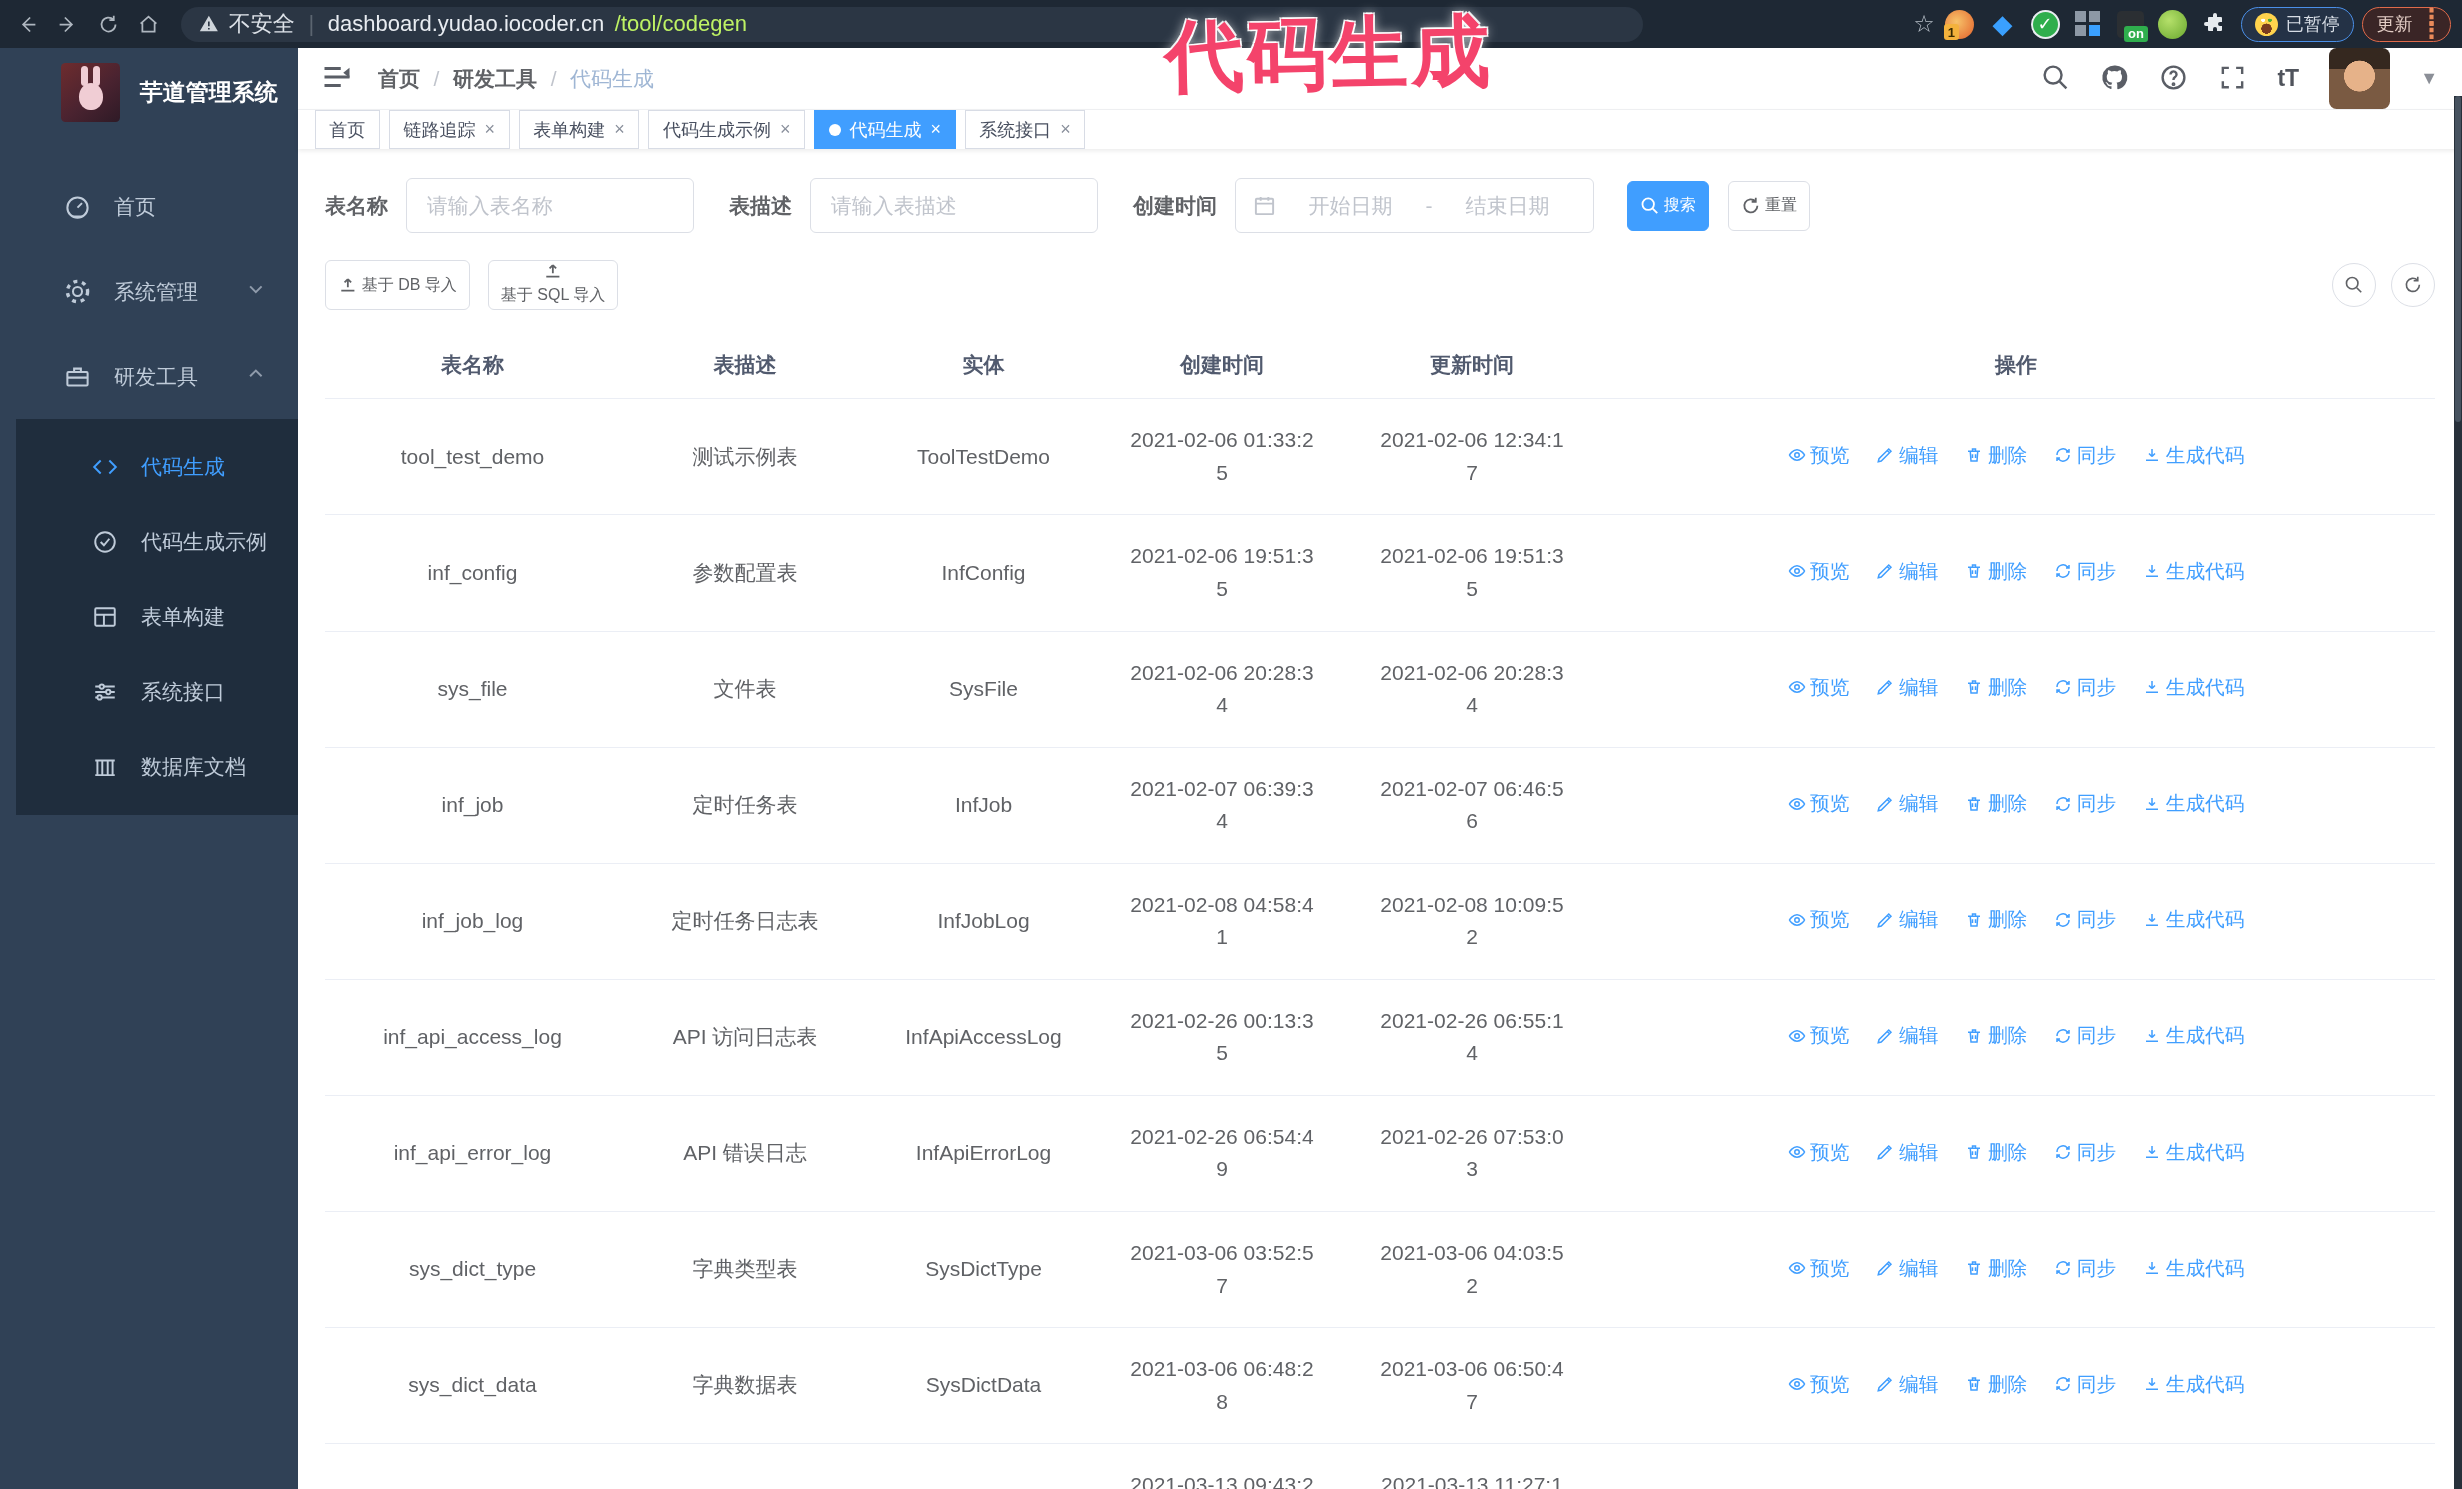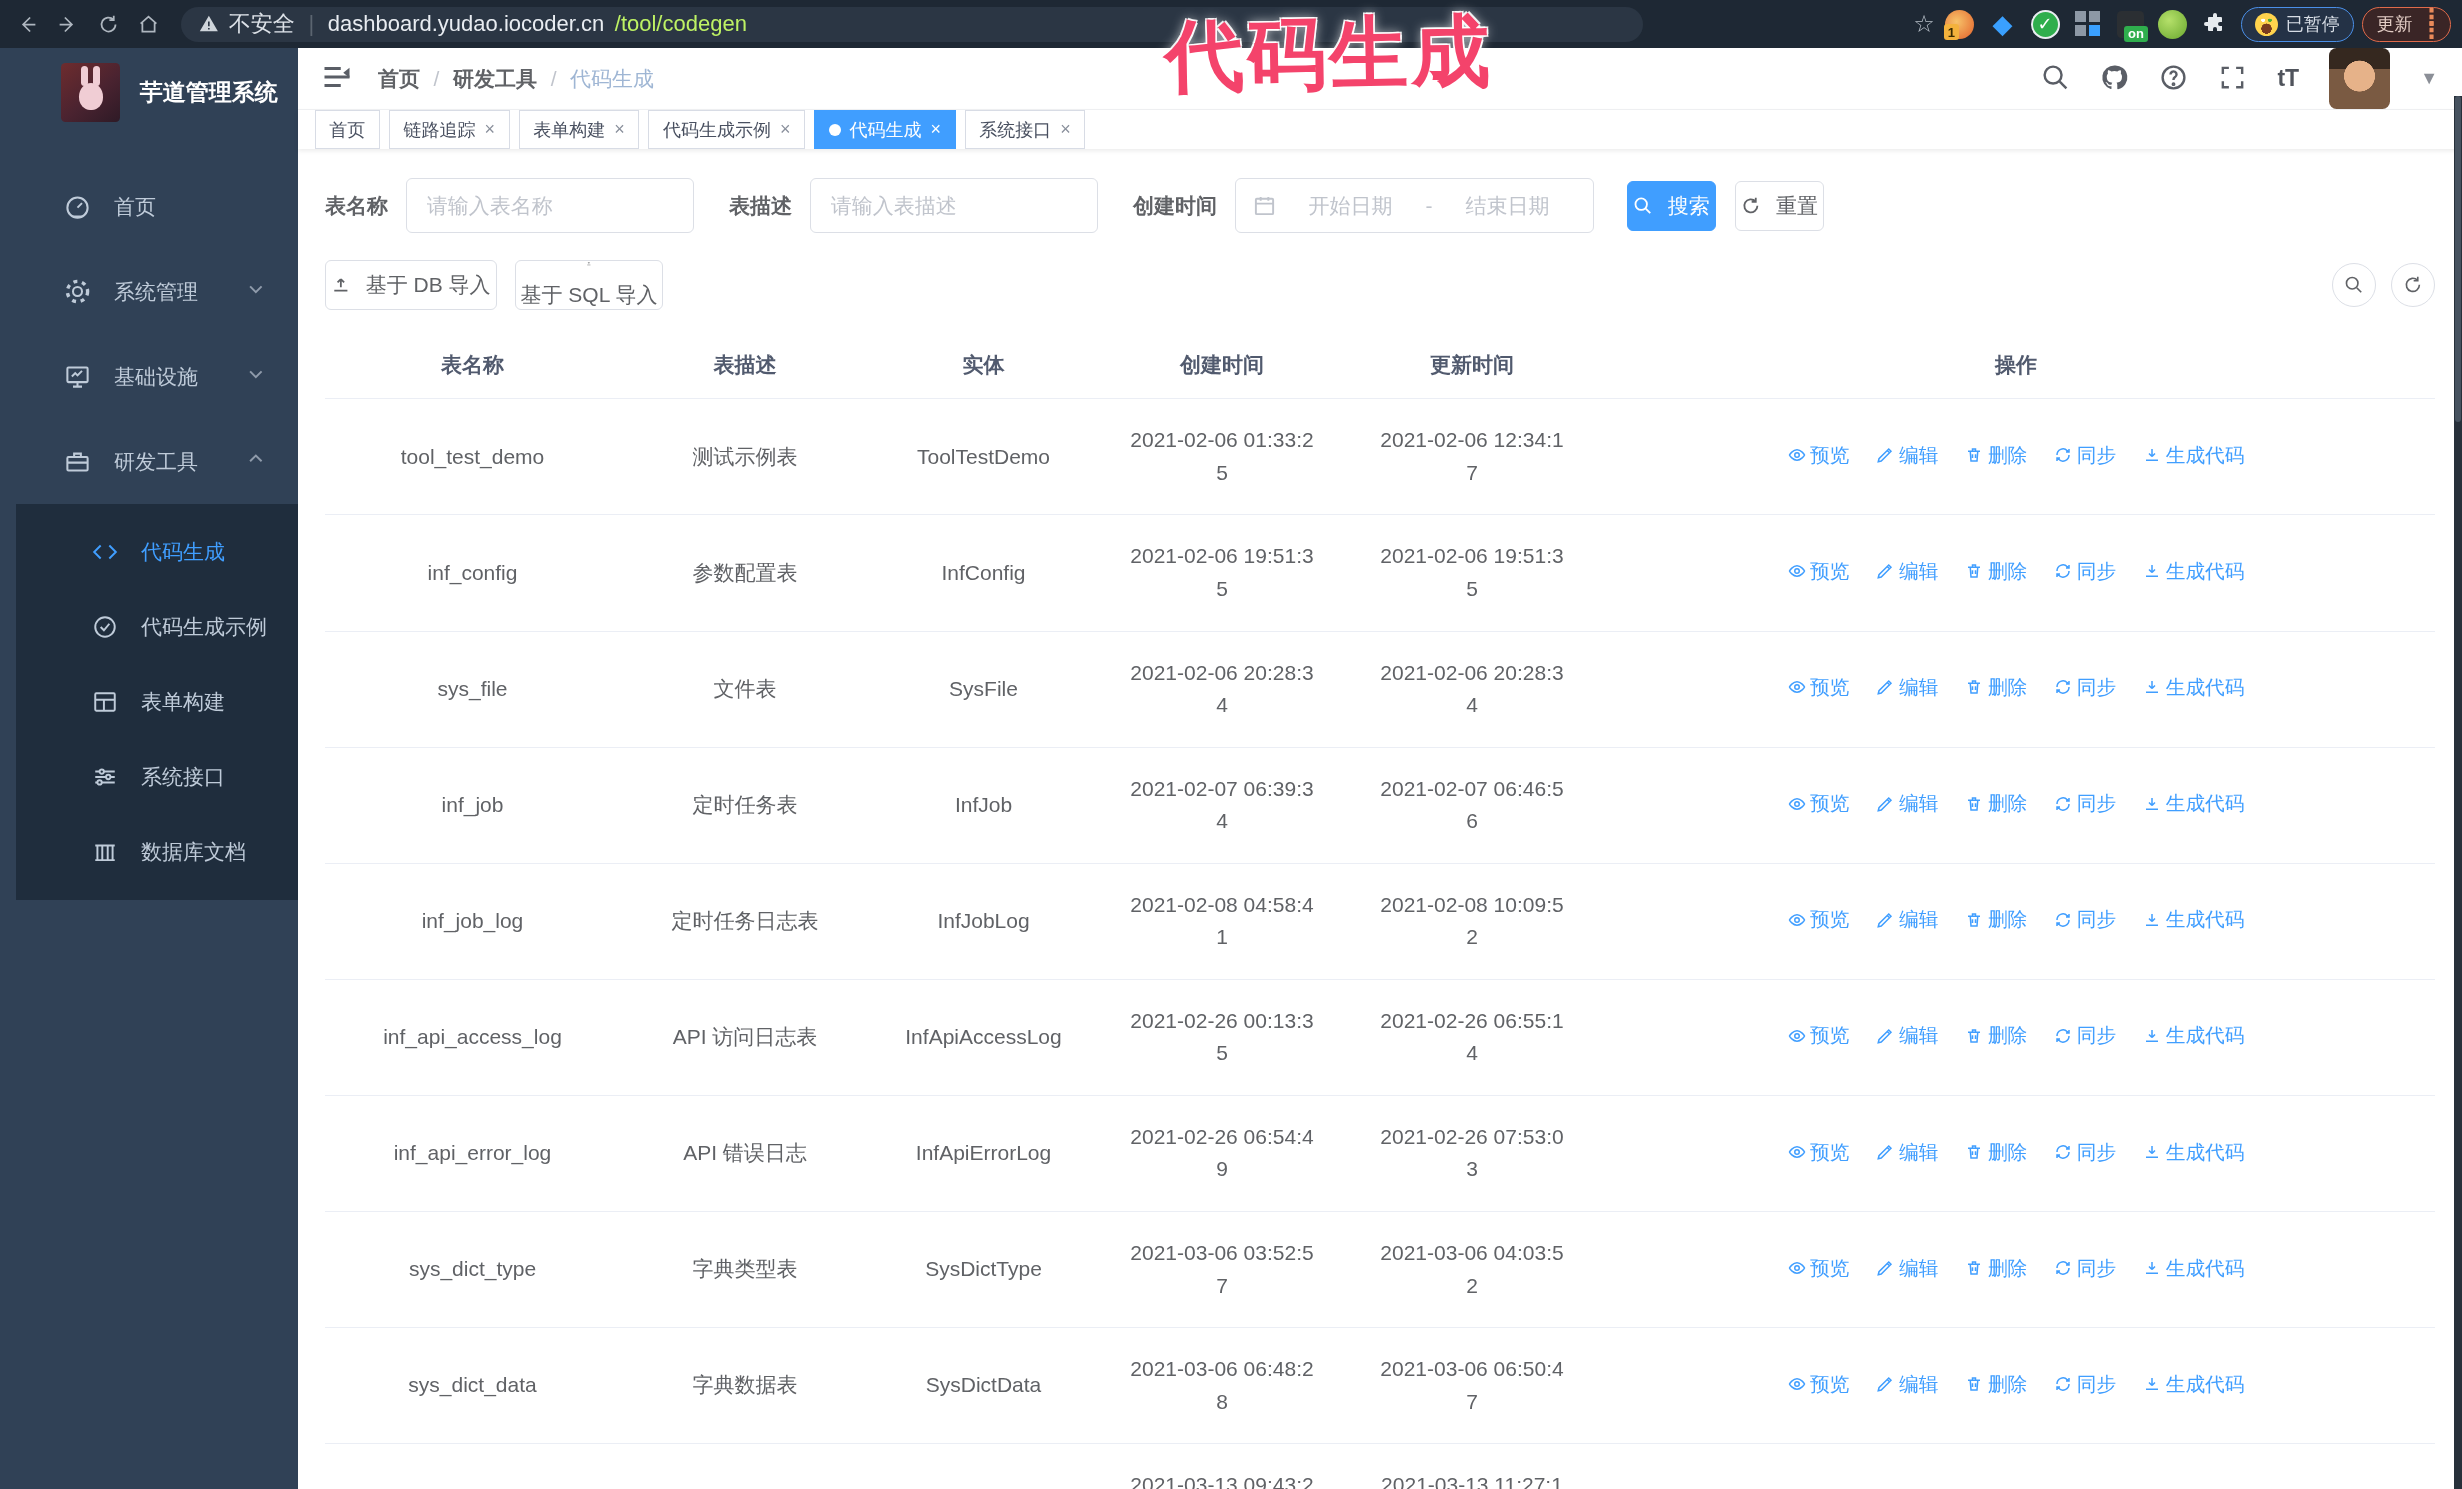--- a/index.html
+++ b/index.html
@@ -97,22 +97,22 @@
   .finput { height:55px; border:0.8px solid #dcdfe6; border-radius:6px; background:#fff;
     font-size:21px; color:#b91c1c; padding:0 19.7px; outline:none; }
   .finput::placeholder { color:#c0c4cc; }
   .w-name { width:288px; margin-right:35px; }
   .w-desc { width:288px; margin-right:35px; }
   .daterange { height:55px; width:359px; border:0.8px solid #dcdfe6; border-radius:6px;
     display:flex; align-items:center; padding:0 16.7px; gap:6px; margin-right:33px; }
   .daterange svg { width:23px; height:23px; stroke:#c0c4cc; stroke-width:2; fill:none; }
   .dr-text { flex:1; text-align:center; font-size:21px; color:#c0c4cc; }
   .dr-sep { color:#c0c4cc; font-size:21px; }
-  .btn { height:50px; border-radius:6px; font-size:21px; display:inline-flex; align-items:center;
-    gap:15px; padding:0 5px; cursor:pointer; border:0.8px solid #dcdfe6; background:#fff; color:#606266; }
+  .btn { height:50px; border-radius:6px; font-size:16px; display:inline-flex; align-items:center;
+    gap:4px; padding:0 12px; cursor:pointer; border:0.8px solid #dcdfe6; background:#fff; color:#606266; }
   .btn svg { width:19.7px; height:19.7px; stroke:currentColor; stroke-width:2.2; fill:none; }
   .btn-primary { background:#409eff; border-color:#409eff; color:#fff; }
   .btn-search { margin-right:19.7px; }
 
   .tool-row { display:flex; align-items:center; margin-top:27px; }
   .tool-row .btn + .btn { margin-left:18px;flex-direction:column; }
   .tool-right { margin-left:auto; display:flex; gap:15px; }
   .circle-btn { width:44px; height:44px; border-radius:50%; border:0.8px solid #dcdfe6; background:#fff;
     display:flex; align-items:center; justify-content:center; cursor:pointer; }
   .circle-btn svg { width:19.7px; height:19.7px; stroke:#606266; stroke-width:2; fill:none; }
@@ -231,30 +231,20 @@
             <path d="M12 13l4-4M8 21h8"></path>
           </svg>
         <span>首页</span>
       </div>
       <div class="menu-item">
         <svg viewBox="0 0 24 24">
             <circle cx="12" cy="12" r="4"></circle>
             <circle cx="12" cy="12" r="9" stroke-dasharray="3.5 4.2" stroke-width="3"></circle>
           </svg>
         <span>系统管理</span>
-        <span class="chev"><svg viewBox="0 0 24 24">
-              <path d="M5 9l7 7 7-7"></path>
-            </svg></span>
-      </div>
-      <div class="menu-item">
-        <svg viewBox="0 0 24 24">
-            <rect x="3" y="4" width="18" height="13" rx="1"></rect>
-            <path d="M8 21h8M12 17v4M7 12l3-3 2 2 4-4"></path>
-          </svg>
-        <span>基础设施</span>
         <span class="chev"><svg viewBox="0 0 24 24">
               <path d="M5 9l7 7 7-7"></path>
             </svg></span>
       </div>
       <div class="menu-item">
         <svg viewBox="0 0 24 24">
             <rect x="3" y="8" width="18" height="12" rx="1"></rect>
             <path d="M9 8V5h6v3M3 13h18"></path>
           </svg>
         <span>研发工具</span>

